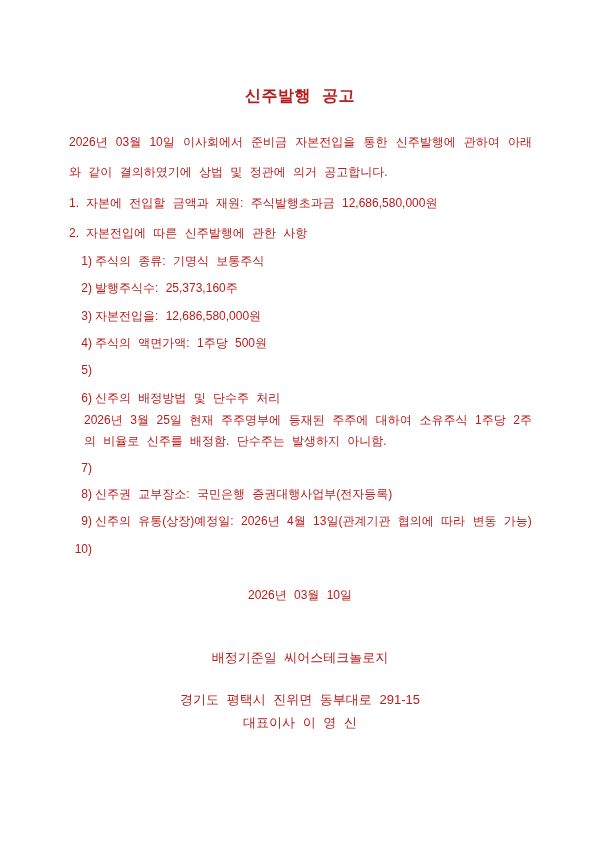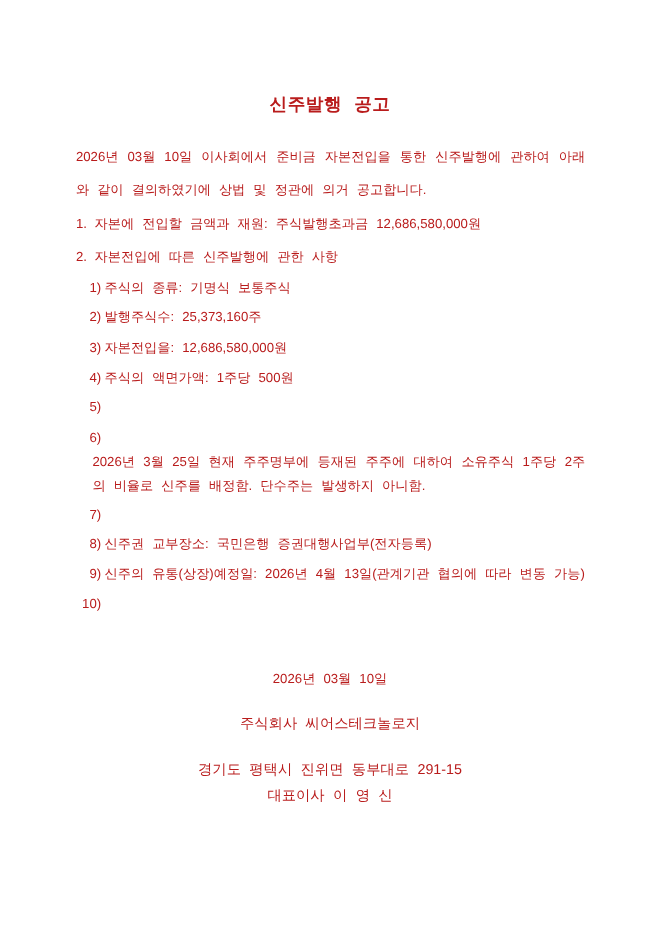--- a/index.html
+++ b/index.html
@@ -115,20 +115,21 @@
     <span class="num">4)</span>
     <span>주식의 액면가액: 1주당 500원</span>
   </div>
 
   <div class="abs sub" style="top:359px">
     <span class="num">5)</span>
   </div>
 
   <div class="abs sub" style="top:387px">
     <span class="num">6)</span>
+    <span>신주의 배정방법 및 단수주 처리</span>
   </div>
 
   <div class="abs note">2026년 3월 25일 현재 주주명부에 등재된 주주에 대하여 소유주식 1주당 2주의 비율로 신주를 배정함. 단수주는 발생하지 아니함.</div>
 
   <div class="abs sub" style="top:457px">
     <span class="num">7)</span>
   </div>
 
   <div class="abs sub" style="top:483px">
     <span class="num">8)</span>
@@ -137,21 +138,21 @@
 
   <div class="abs sub" style="top:510px">
     <span class="num">9)</span>
     <span>신주의 유통(상장)예정일: 2026년 4월 13일(관계기관 협의에 따라 변동 가능)</span>
   </div>
 
   <div class="abs sub wrap" style="top:539px">
     <span class="num" style="text-indent:0">10)</span>
   </div>
 
-  <div class="abs centered" style="top:606px">2026년 03월 10일</div>
+  <div class="abs centered" style="top:584px">2026년 03월 10일</div>
 
-  <div class="abs centered footer-line" style="top:647px">주식회사 씨어스테크놀로지</div>
+  <div class="abs centered footer-line" style="top:647px">배정기준일 씨어스테크놀로지</div>
 
   <div class="abs centered footer-line" style="top:689px">경기도 평택시 진위면 동부대로 291-15</div>
 
   <div class="abs centered footer-line" style="top:712px">대표이사 이 영 신</div>
 
 </div>
 
 </body></html>

